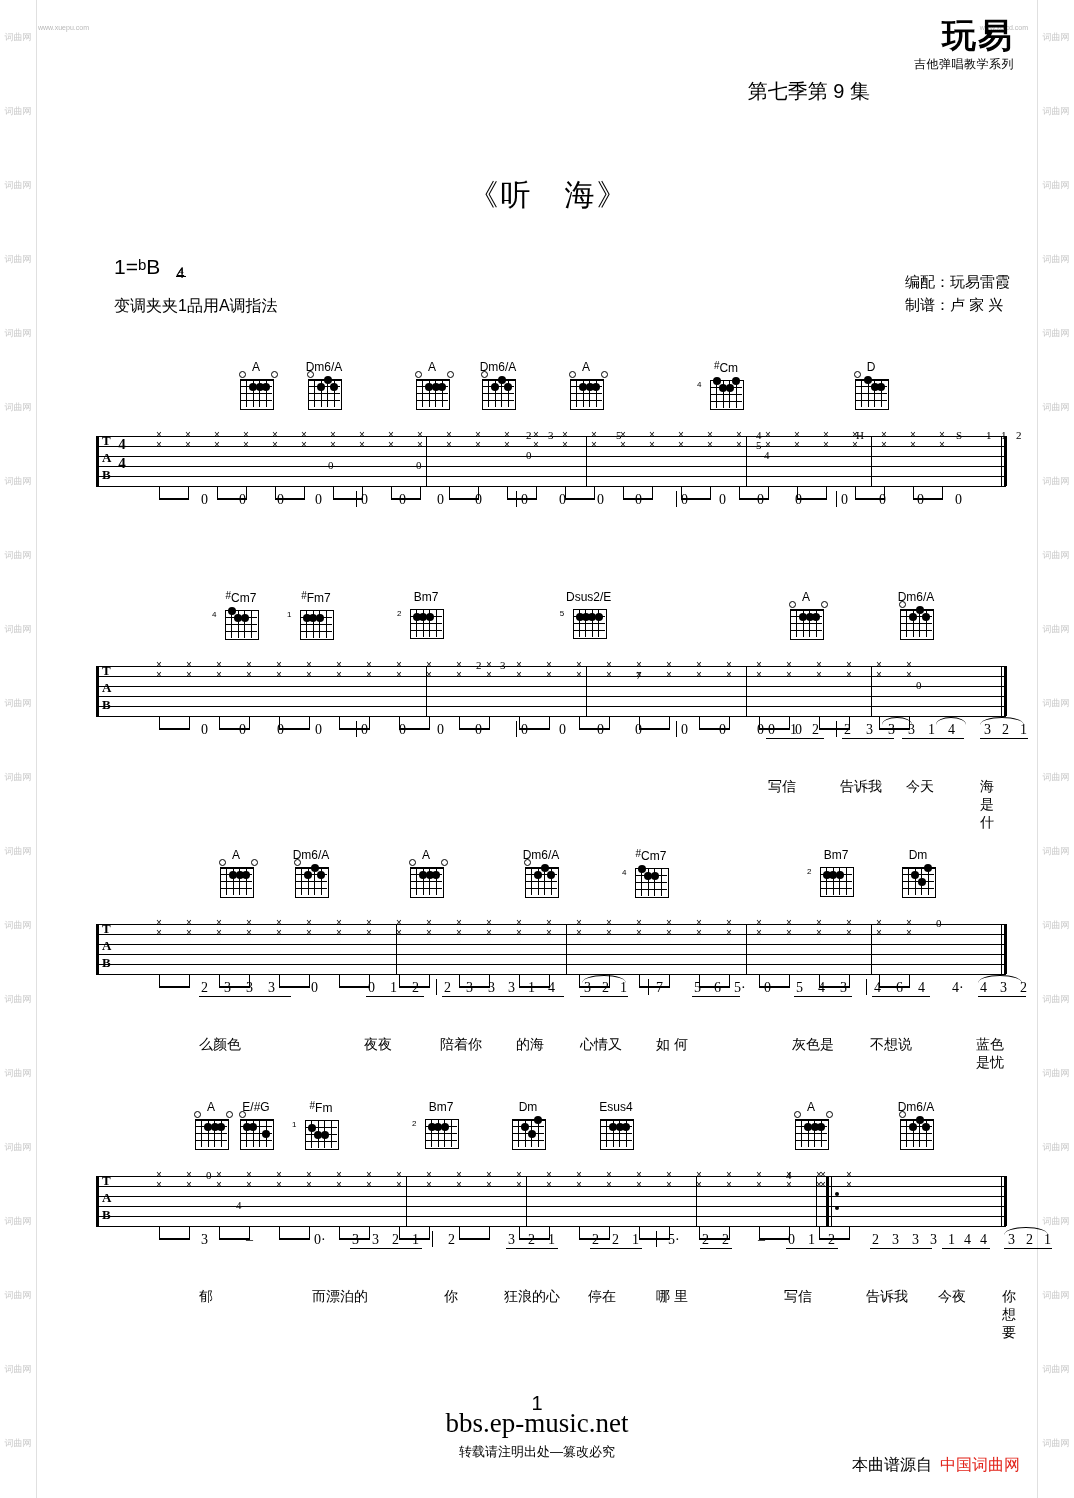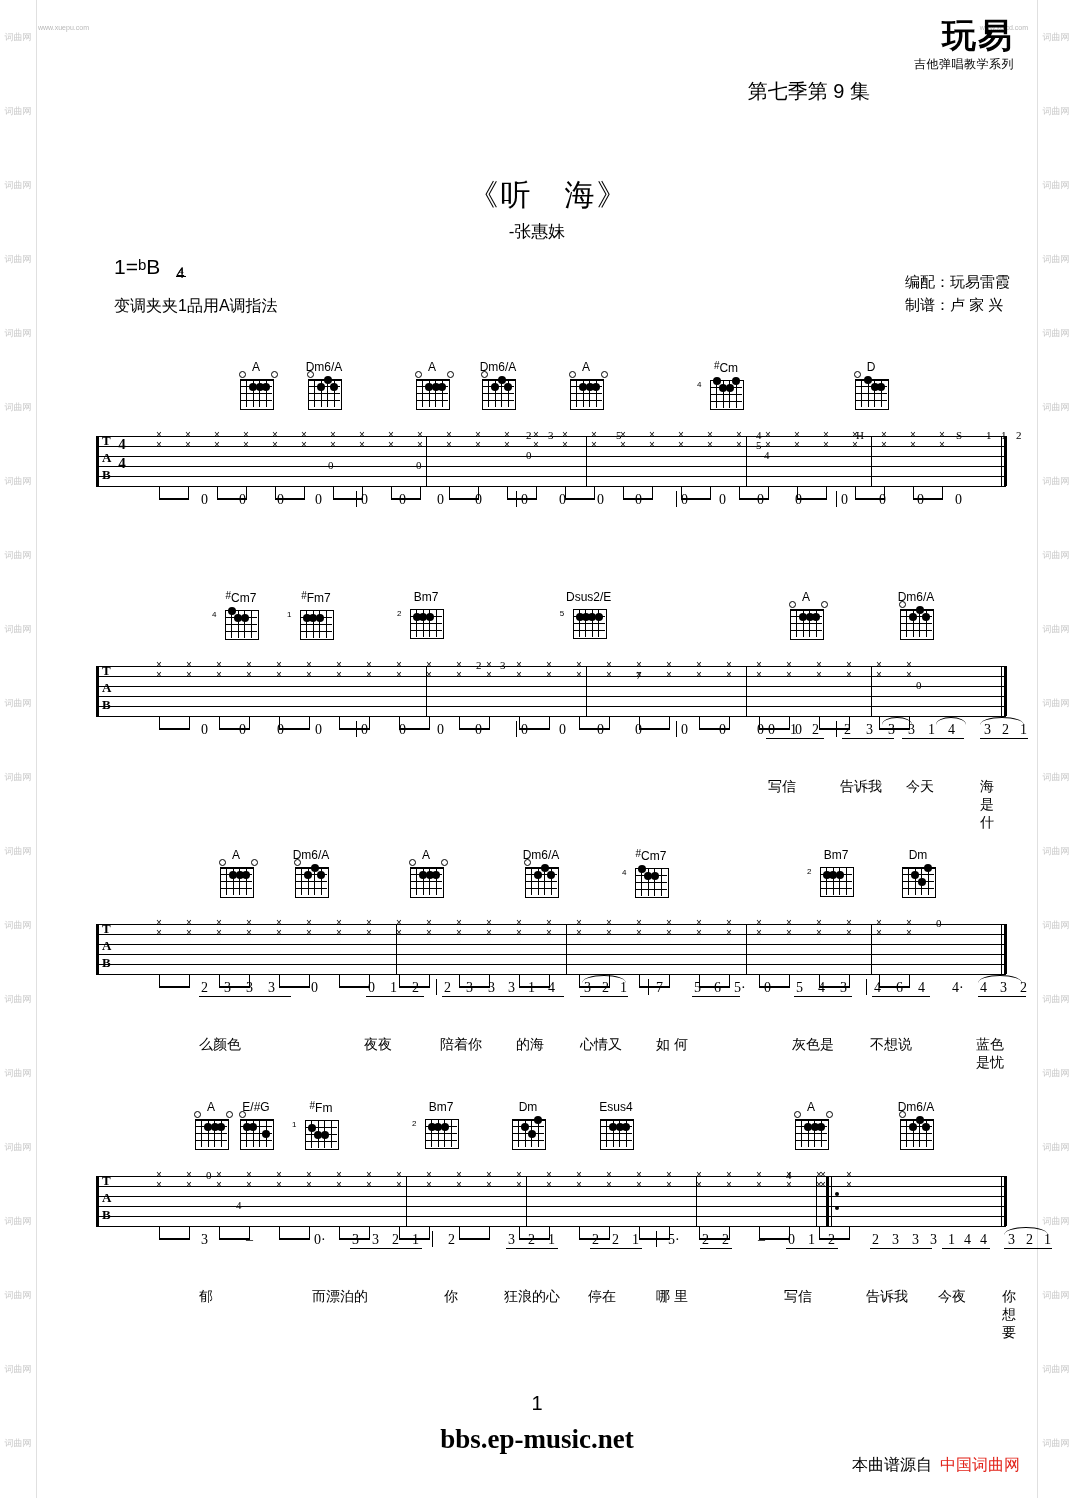--- a/index.html
+++ b/index.html
@@ -70,21 +70,21 @@
   .notation{position:relative;height:30px;}
   .nnum{position:absolute;font-size:14px;font-family:"Liberation Serif",serif;}
   .nbar{position:absolute;width:1px;height:16px;background:#000;top:1px;}
   .underline{position:absolute;height:1px;background:#000;}
   .tie{position:absolute;border-top:1.2px solid #000;border-radius:50%/100% 100% 0 0;height:7px;}
   .lyrics{position:relative;height:26px;margin-top:28px;}
   .ly{position:absolute;font-size:14px;}
 
   
   .pageno{position:absolute;left:0;right:0;top:1392px;text-align:center;font-size:20px;}
-  .site{position:absolute;left:0;right:0;top:1408px;text-align:center;font-size:27px;font-weight:bold;font-family:"Liberation Serif",serif;margin-top:16px;}
+  .site{position:absolute;left:0;right:0;top:1408px;text-align:center;font-size:27px;font-weight:normal;font-family:"Liberation Serif",serif;}
   .notice{position:absolute;left:0;right:0;top:1443px;text-align:center;font-size:13px;}
   .source{position:absolute;right:18px;top:1455px;font-size:16px;}
   .source .red{color:#e2231a;margin-left:8px;}
 
   .faintwm{position:absolute;left:300px;top:640px;font-size:60px;color:#f0f0f0;letter-spacing:14px;}
 </style>
 </head>
 <body>
 
 <div class="wm-col left" id="wmleft">
@@ -302,21 +302,20 @@
   <div class="tiny-url" style="left:2px;top:24px">www.xuepu.com</div>
   <div class="tiny-url" style="right:10px;top:24px">www.xtxcd.com</div>
 
   <div class="logo">
     <div class="logo-main">玩易</div>
     <div class="logo-sub">吉他弹唱教学系列</div>
   </div>
   <div class="season">第七季第 9 集</div>
 
   <div class="title">《听　海》</div>
-  <div class="subtitle">-张惠妹</div>
 
   <div class="keyline">
     <span>1=</span><span class="flat">b</span><span>B</span>
     <span class="frac">
       <span class="num">4</span>
       <span>4</span>
     </span>
   </div>
   <div class="capo">变调夹夹1品用A调指法</div>
 
@@ -1491,16 +1490,17 @@
         <div class="ly" style="left:560px">哪 里</div>
         <div class="ly" style="left:688px">写信</div>
         <div class="ly" style="left:770px">告诉我</div>
         <div class="ly" style="left:842px">今夜</div>
         <div class="ly" style="left:906px">你想要</div>
       </div>
   </div>
 
   <div class="pageno">1</div>
   <div class="site">bbs.ep-music.net</div>
+  <div class="notice">转载请注明出处—篡改必究</div>
   <div class="source">
     <span>本曲谱源自</span><span class="red">中国词曲网</span>
   </div>
 </div>
 
 </body></html>

